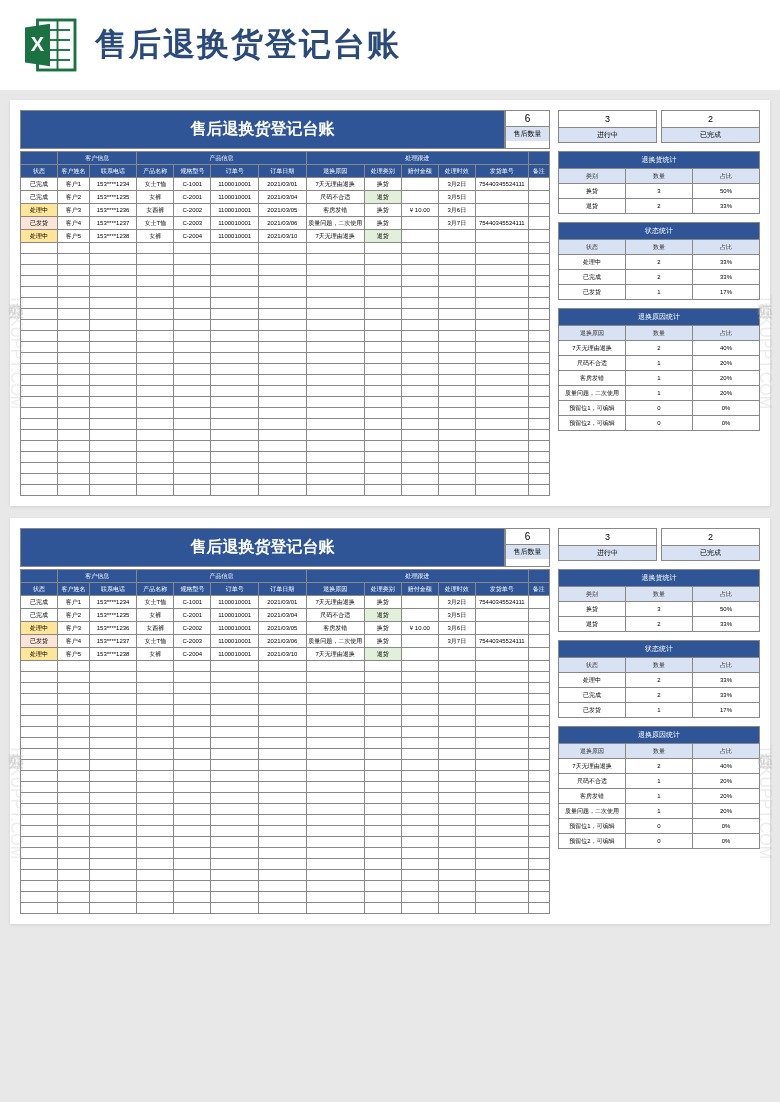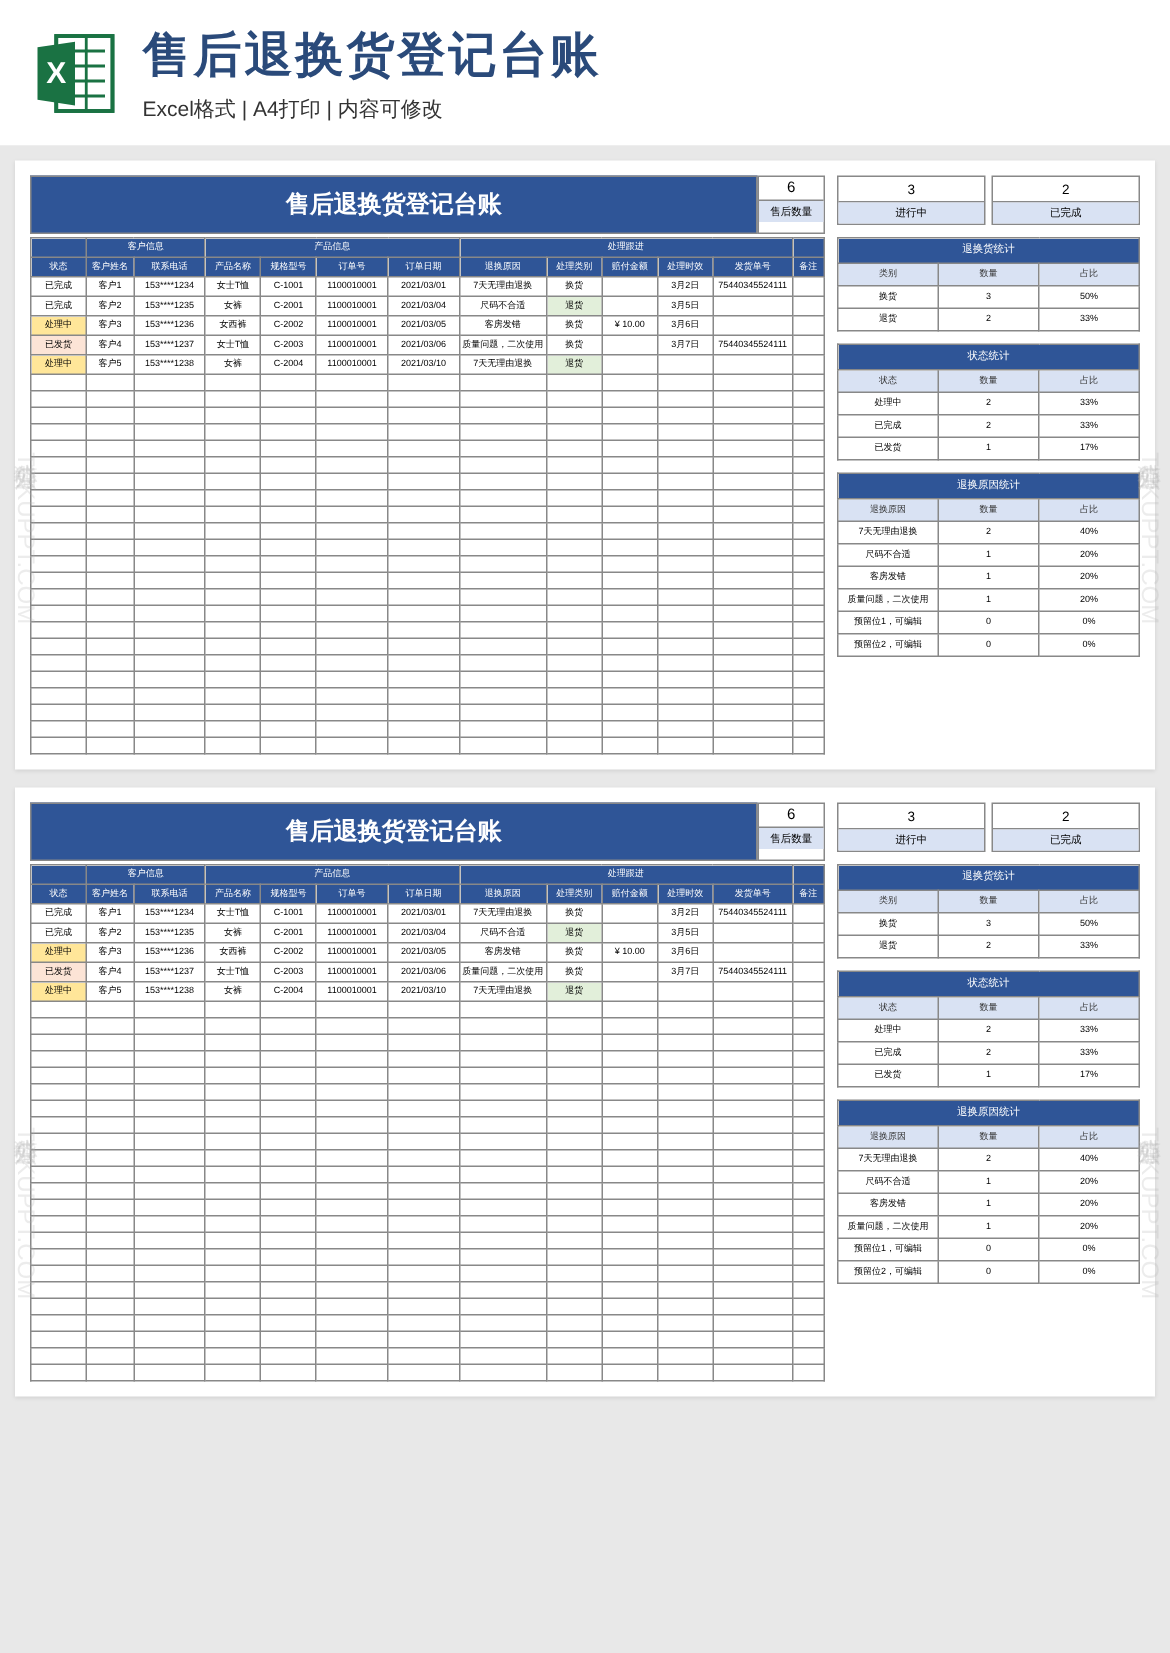--- a/index.html
+++ b/index.html
@@ -50,21 +50,20 @@
         <line x1="22" y1="20" x2="40" y2="20" stroke="#1a7243" stroke-width="1.5"></line>
         <line x1="22" y1="28" x2="40" y2="28" stroke="#1a7243" stroke-width="1.5"></line>
         <line x1="22" y1="36" x2="40" y2="36" stroke="#1a7243" stroke-width="1.5"></line>
         <line x1="30" y1="4" x2="30" y2="44" stroke="#1a7243" stroke-width="1.5"></line>
         <polygon points="4,10 24,7 24,41 4,38" fill="#1a7243"></polygon>
         <text x="14" y="29" fill="#fff" font-size="16" font-weight="bold" text-anchor="middle" font-family="Arial">X</text>
       </svg>
   </div>
   <div class="header-text">
     <div class="main-title">售后退换货登记台账</div>
-    <div class="sub-title">Excel格式 | A4打印 | 内容可修改</div>
   </div>
 </div>
 
 <div class="page-area">
 <div class="watermark" style="top:200px;">熊猫办公 TUKUPPT.COM</div>
 <div class="watermark" style="top:650px;">熊猫办公 TUKUPPT.COM</div>
 <div class="watermark" style="top:200px;left:5px;right:auto;">熊猫办公 TUKUPPT.COM</div>
 <div class="watermark" style="top:650px;left:5px;right:auto;">熊猫办公 TUKUPPT.COM</div>
 
 <div id="sheets-container">

